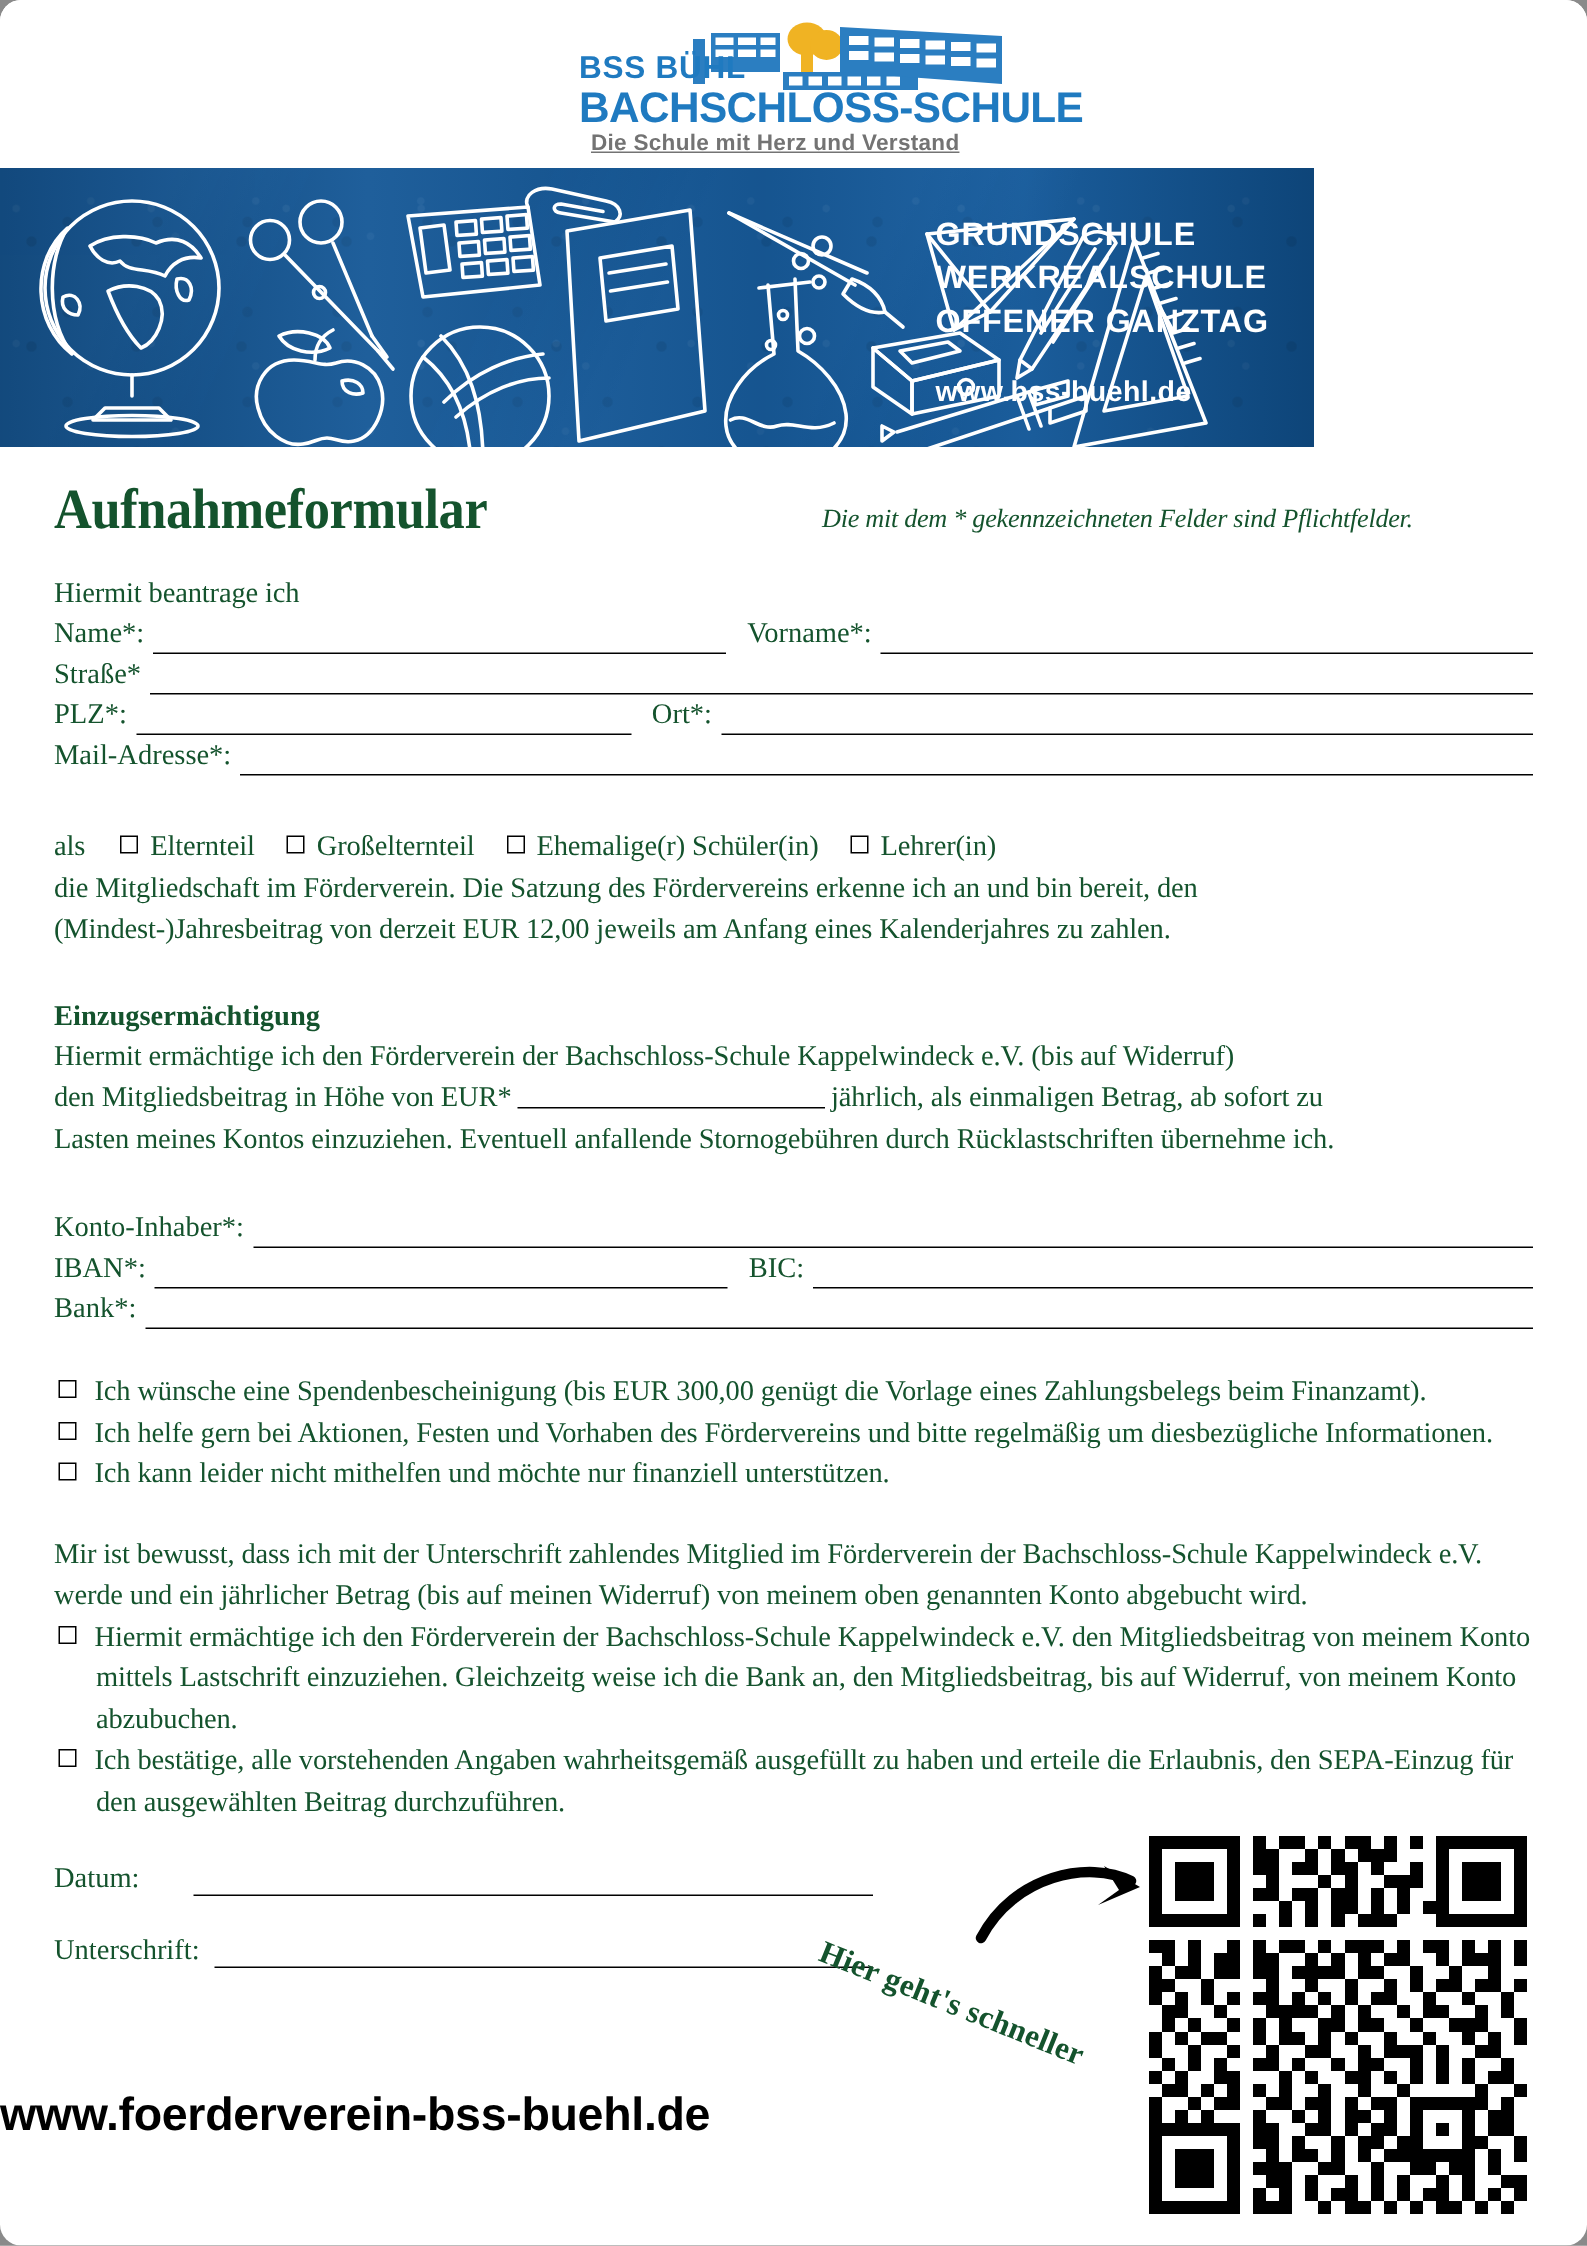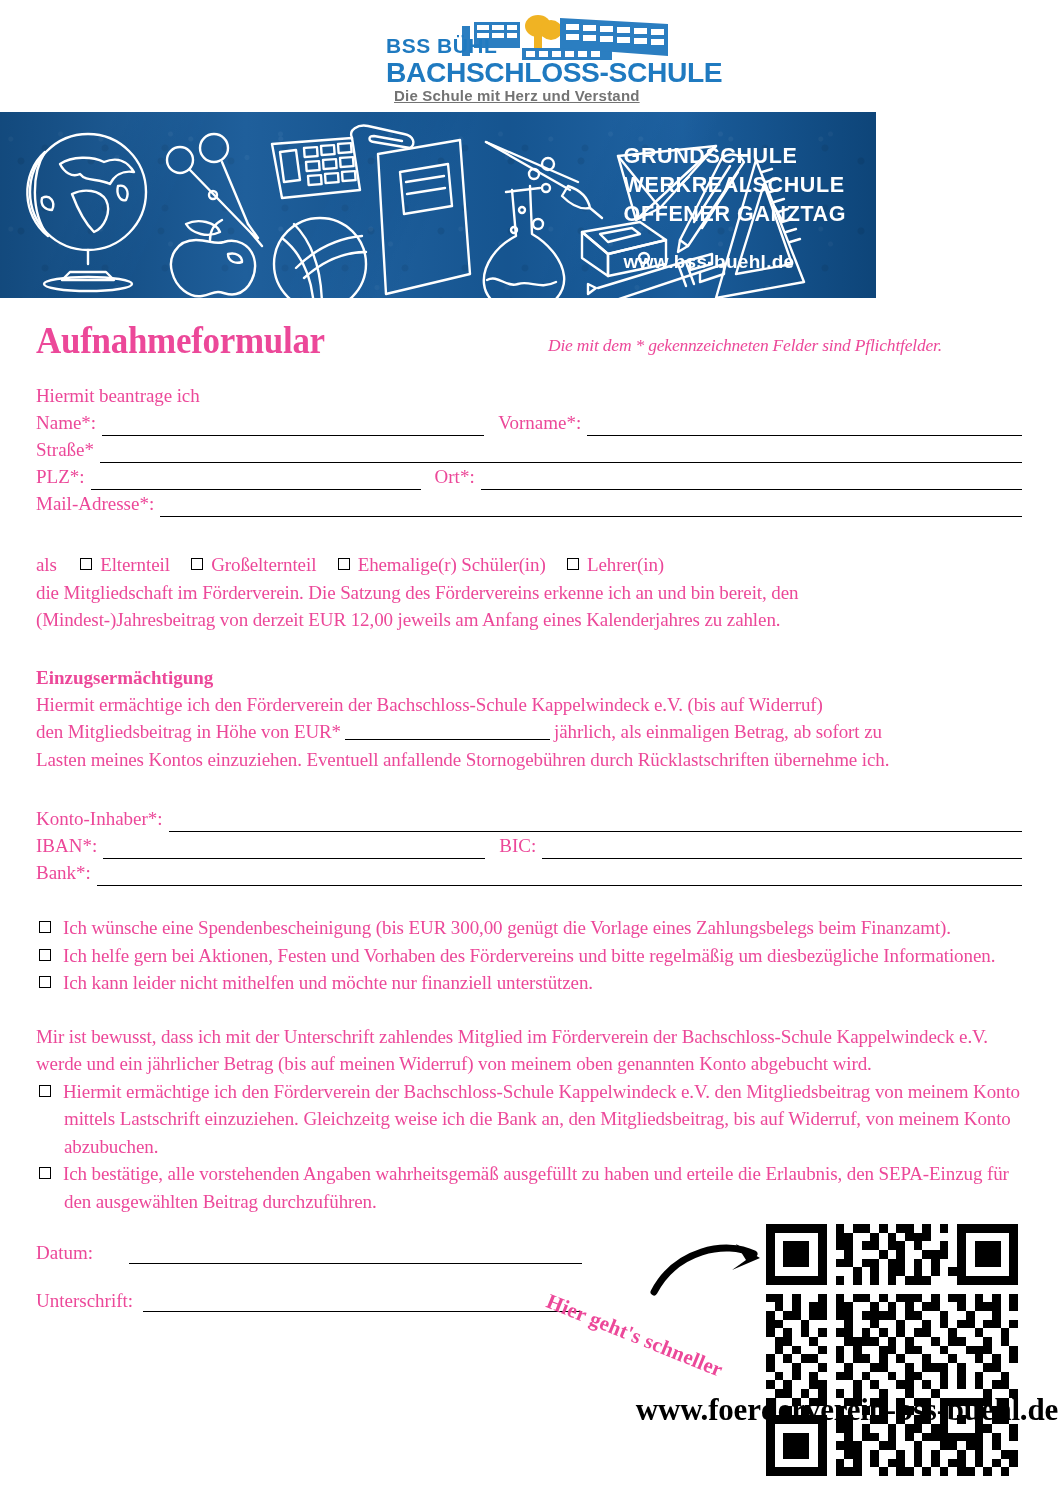--- a/index.html
+++ b/index.html
@@ -1,19 +1,19 @@
 <!DOCTYPE html>
 <html><head>
 <meta charset="utf-8">
 <style>
   html,body{margin:0;padding:0;background:#8a8a8a;}
   body{font-family:"Liberation Serif",serif;}
   .page{
     position:relative;width:1058px;height:1497px;background:#ffffff;
-    margin:0 auto;overflow:hidden;
+    margin:0 auto;overflow:hidden;border-radius:14px;
   }
   
   .logo-wrap{
     position:absolute;left:0;top:0;width:1058px;height:112px;
     background:#fff;
   }
   .logo{
     position:absolute;left:386px;top:14px;width:285px;height:88px;
   }
   .logo-bldg{position:absolute;left:76px;top:0px;width:208px;height:48px;}
@@ -64,21 +64,21 @@
     font-weight:bold;font-size:21.5px;letter-spacing:.6px;line-height:29px;
     white-space:nowrap;
   }
   .banner-right .url{
     font-weight:bold;font-size:19px;letter-spacing:.3px;margin-top:22px;
     white-space:nowrap;
   }
   
   .doc{
     position:absolute;left:0;top:298px;width:1058px;
-    font-family:"Liberation Serif",serif;color:#ec4899;
+    font-family:"Liberation Serif",serif;color:#14532d;
   }
   .title-row{
     position:relative;height:54px;margin:16px 0 0 0;
   }
   .title{
     position:absolute;left:36px;top:4px;
     font-size:38px;font-weight:bold;letter-spacing:-.3px;
     transform:scaleX(.92);transform-origin:left top;
   }
   .note{
@@ -118,23 +118,23 @@
     position:absolute;left:766px;top:-7px;width:252px;height:252px;background:#fff;
   }
   .arrow{position:absolute;left:650px;top:5px;}
   .hint{
     position:absolute;left:552px;top:58px;
     font-family:"Liberation Serif",serif;font-weight:bold;font-size:21px;
     transform:rotate(22deg);transform-origin:left top;white-space:nowrap;
     letter-spacing:.2px;
   }
   .footer-url{
-    position:absolute;left:0;top:1392px;width:1058px;text-align:right;
+    position:absolute;left:0;top:1392px;width:1058px;text-align:left;
     font-size:31px;font-weight:bold;letter-spacing:-.2px;
-    font-family:Liberation Serif, serif;
+    font-family:Liberation Sans, sans-serif;
   }
 </style>
 </head>
 <body>
 
 <div class="page">
 
   <div class="logo-wrap">
     <div class="logo">
       <svg class="logo-bldg" viewBox="0 0 208 48">

